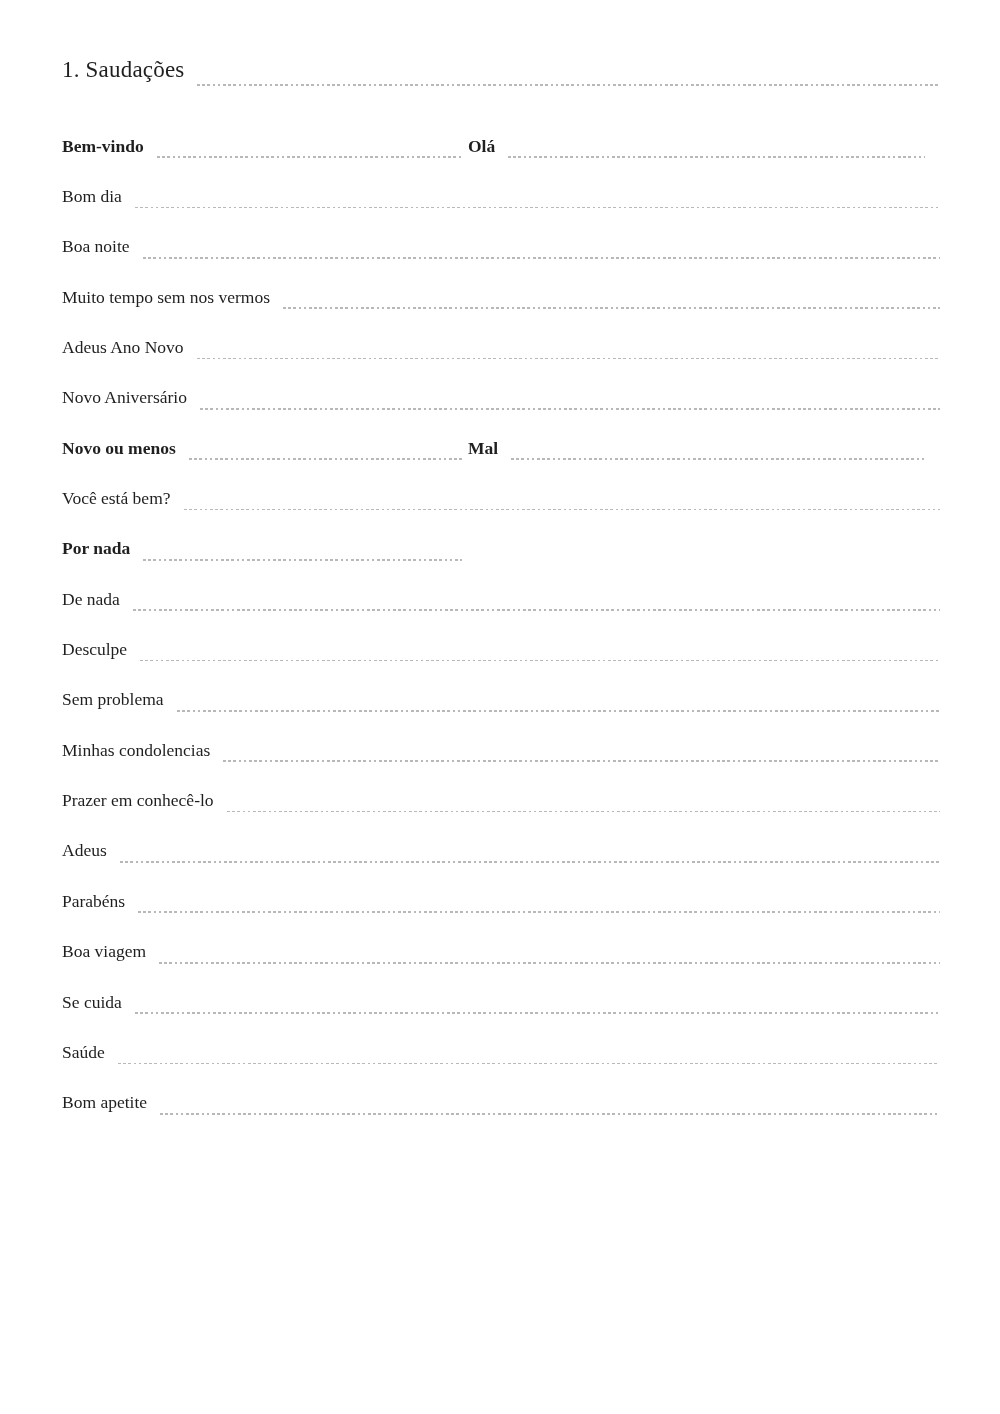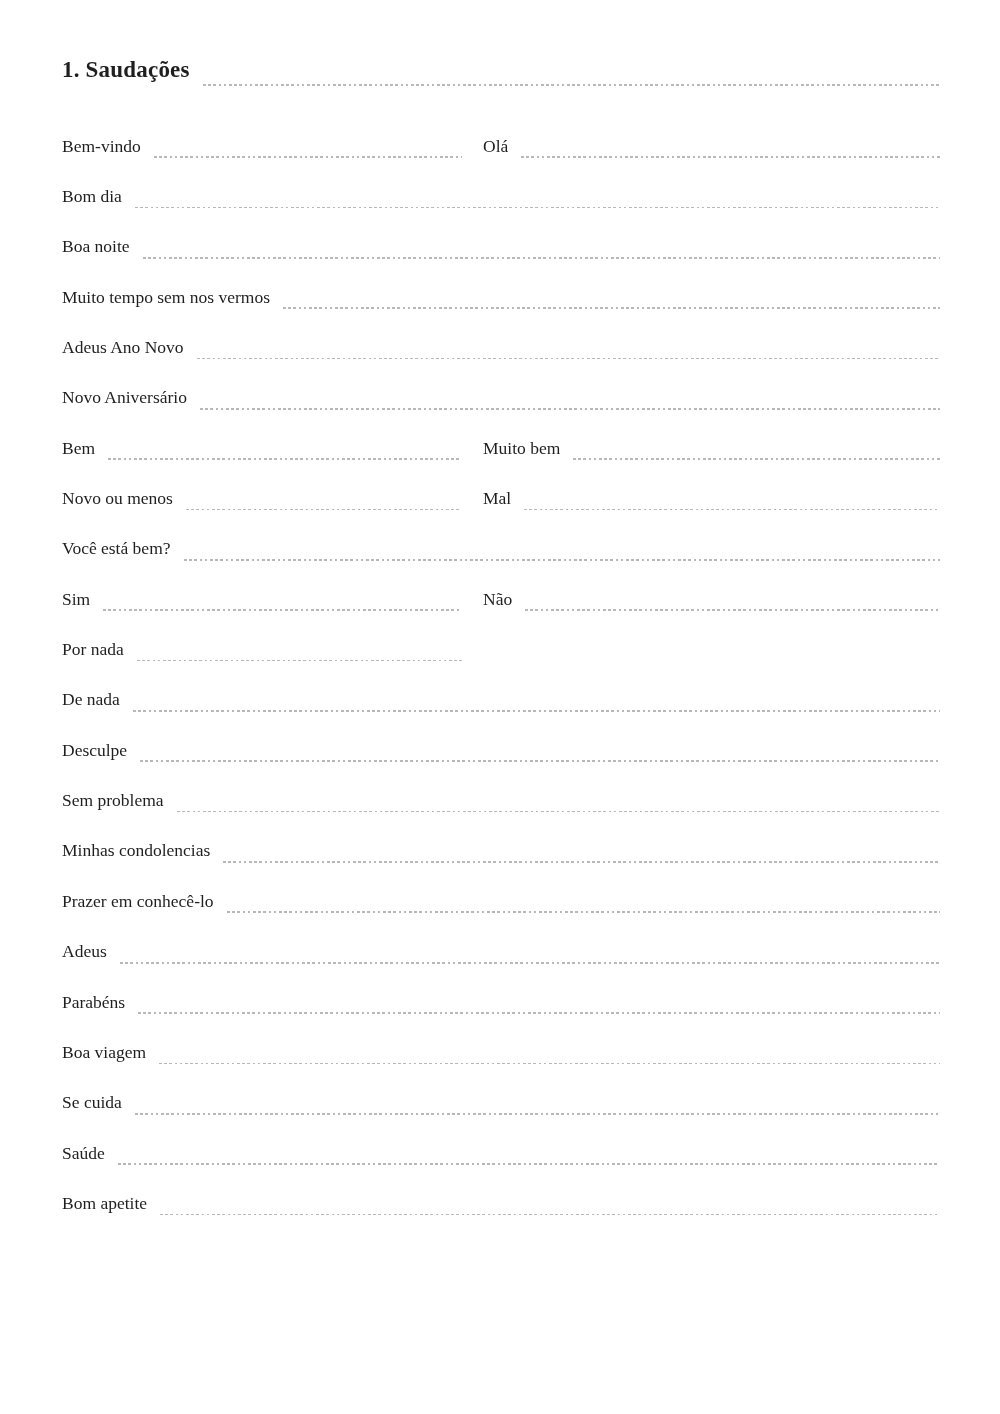--- a/index.html
+++ b/index.html
@@ -19,21 +19,21 @@
   }
   .title-row{
     display:flex;
     align-items:center;
     height:46px;
     margin-top:47px;
     margin-bottom:28px;
   }
   .page-title{
     font-size:23px;
-    font-weight:bold;
+    font-weight:normal;
     white-space:nowrap;
     letter-spacing:0.2px;
   }
   .fill-line{
     flex:1;
     height:1.7px;
     margin-left:13px;
     background:repeating-linear-gradient(90deg,var(--line) 0 2.6px,transparent 2.6px 5.2px);
   }
   .title-row .fill-line{
@@ -43,21 +43,22 @@
     display:block;
   }
   .row{
     height:50.35px;
     display:grid;
     grid-template-columns:1fr;
     align-items:center;
   }
   .row.double{
     grid-template-columns:400px 457px;
-    column-gap:21px;
+    column-gap:6px;
+    font-weight:bold;
   }
   .cell{
     display:flex;
     align-items:center;
     min-width:0;
   }
   .phrase-label{
     font-size:17.5px;
     white-space:nowrap;
   }
@@ -109,51 +110,31 @@
   </span>
     </div>
     <div class="row">
       <span class="cell">
     <span class="phrase-label">Novo Aniversário</span>
     <span class="fill-line"></span>
   </span>
     </div>
     <div class="row double">
       <span class="cell">
-    <span class="phrase-label">Bem</span>
-    <span class="fill-line"></span>
-  </span>
-      <span class="cell">
-    <span class="phrase-label">Muito bem</span>
-    <span class="fill-line"></span>
-  </span>
-    </div>
-    <div class="row double">
-      <span class="cell">
     <span class="phrase-label">Novo ou menos</span>
     <span class="fill-line"></span>
   </span>
       <span class="cell">
     <span class="phrase-label">Mal</span>
     <span class="fill-line"></span>
   </span>
     </div>
     <div class="row">
       <span class="cell">
     <span class="phrase-label">Você está bem?</span>
-    <span class="fill-line"></span>
-  </span>
-    </div>
-    <div class="row double">
-      <span class="cell">
-    <span class="phrase-label">Sim</span>
-    <span class="fill-line"></span>
-  </span>
-      <span class="cell">
-    <span class="phrase-label">Não</span>
     <span class="fill-line"></span>
   </span>
     </div>
     <div class="row double">
       <span class="cell">
     <span class="phrase-label">Por nada</span>
     <span class="fill-line"></span>
   </span>
     </div>
     <div class="row">

